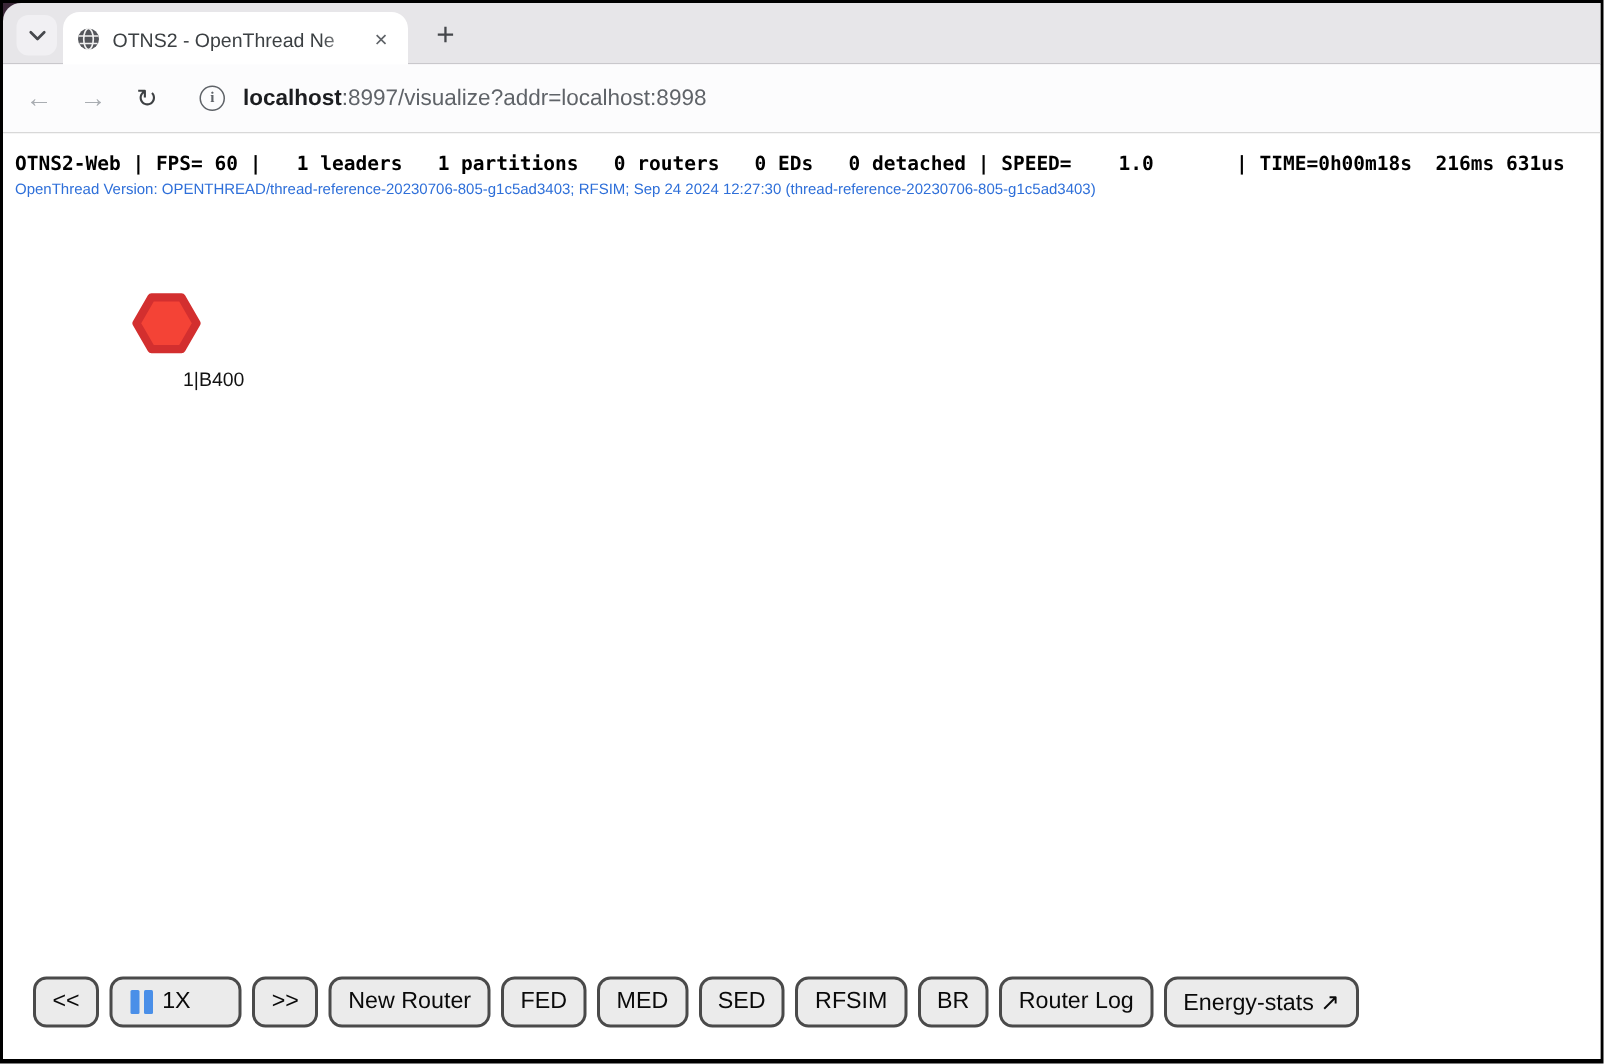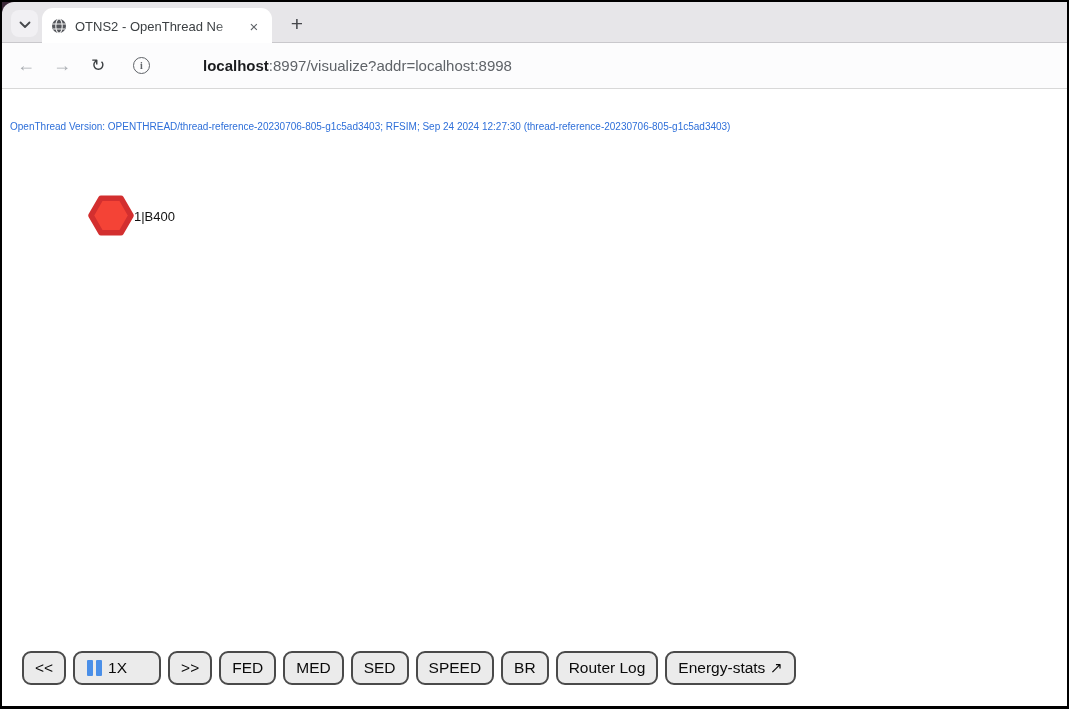--- a/index.html
+++ b/index.html
@@ -48,34 +48,34 @@
   .nav-back{margin-left:11px;color:#a9adb2;}
   .nav-fwd{margin-left:10px;color:#a9adb2;}
   .nav-reload{margin-left:10px;color:#3d4043;font-size:17px;cursor:pointer;}
   .omnibox{display:flex;align-items:center;margin-left:16px;flex:1;height:34px;border-radius:17px;cursor:text;}
   .info-icon{
     width:15px;height:15px;border:1.6px solid #5f6368;border-radius:50%;color:#5f6368;
     display:flex;align-items:center;justify-content:center;
     font-size:10px;font-style:normal;font-weight:bold;margin:0 12px 0 6px;flex:0 0 auto;
     font-family:"Liberation Serif",serif;
   }
-  .url-text{font-size:15px;white-space:nowrap;margin-left:41px;}
+  .url-text{font-size:15px;white-space:nowrap;}
   .url-host{color:#1c1d20;font-weight:600;}
   .url-rest{color:#5f6368;font-weight:400;}
 
   
   .content{position:absolute;left:0;top:87px;width:100%;height:617px;background:#ffffff;z-index:1;}
   .status-line{
     position:absolute;left:8px;top:13px;color:#000;
     font-family:"DejaVu Sans Mono",monospace;font-weight:bold;font-size:13px;white-space:pre;
   }
   .version-line{position:absolute;left:8px;top:32px;color:#2e6fd9;font-size:10px;white-space:pre;}
 
   .node{position:absolute;left:86px;top:105px;width:46px;height:44px;cursor:pointer;}
-  .node-label{position:absolute;left:34px;top:15px;font-size:13px;color:#121212;white-space:nowrap;margin-left:12px;}
+  .node-label{position:absolute;left:34px;top:51px;font-size:13px;color:#121212;white-space:nowrap;}
 
   
   .actionbar{position:absolute;left:20px;top:562px;display:flex;gap:7px;align-items:center;}
   .sim-btn{
     height:34px;box-sizing:border-box;padding:0 11px;background:#ebebeb;border:2.5px solid #4a4a4a;
     border-radius:9px;font-family:"Liberation Sans",sans-serif;font-size:15.5px;color:#0a0a0a;
     display:flex;align-items:center;justify-content:center;white-space:nowrap;cursor:pointer;
   }
   .sim-btn-speed{width:88px;justify-content:flex-start;gap:6px;padding-left:12px;}
   .pause-icon{display:flex;gap:3px;}
@@ -113,42 +113,44 @@
     <span class="nav-btn nav-back">←</span>
     <span class="nav-btn nav-fwd">→</span>
     <span class="nav-btn nav-reload">↻</span>
     <div class="omnibox">
       <span class="info-icon">i</span>
       <span class="url-text"><span class="url-host">localhost</span><span class="url-rest">:8997/visualize?addr=localhost:8998</span></span>
     </div>
   </div>
 
   <div class="content">
+    <div class="status-line">OTNS2-Web | FPS= 60 |   1 leaders   1 partitions   0 routers   0 EDs   0 detached | SPEED=    1.0       | TIME=0h00m18s  216ms 631us</div>
     <div class="version-line">OpenThread Version: OPENTHREAD/thread-reference-20230706-805-g1c5ad3403; RFSIM; Sep 24 2024 12:27:30 (thread-reference-20230706-805-g1c5ad3403)</div>
 
     <div class="node">
       <svg width="46" height="44" viewBox="0 0 46 44">
         <polygon points="43,21.5 33,4.2 13,4.2 3,21.5 13,38.8 33,38.8" fill="#f44336" stroke="#d32f2f" stroke-width="5.5" stroke-linejoin="round"></polygon>
       </svg>
       <span class="node-label">1|B400</span>
     </div>
 
     <div class="actionbar">
       <button class="sim-btn">&lt;&lt;</button>
       <button class="sim-btn sim-btn-speed">
         <span class="pause-icon">
           <span class="pause-bar"></span>
             <span class="pause-bar"></span>
         </span>
         <span>1X</span>
       </button>
       <button class="sim-btn">&gt;&gt;</button>
+      <button class="sim-btn">New Router</button>
       <button class="sim-btn">FED</button>
       <button class="sim-btn">MED</button>
       <button class="sim-btn">SED</button>
-      <button class="sim-btn">SPEED</button>
+      <button class="sim-btn">RFSIM</button>
       <button class="sim-btn">BR</button>
       <button class="sim-btn">Router Log</button>
       <button class="sim-btn">Energy-stats ↗</button>
 
     </div>
   </div>
 </div>
 
 </body></html>

